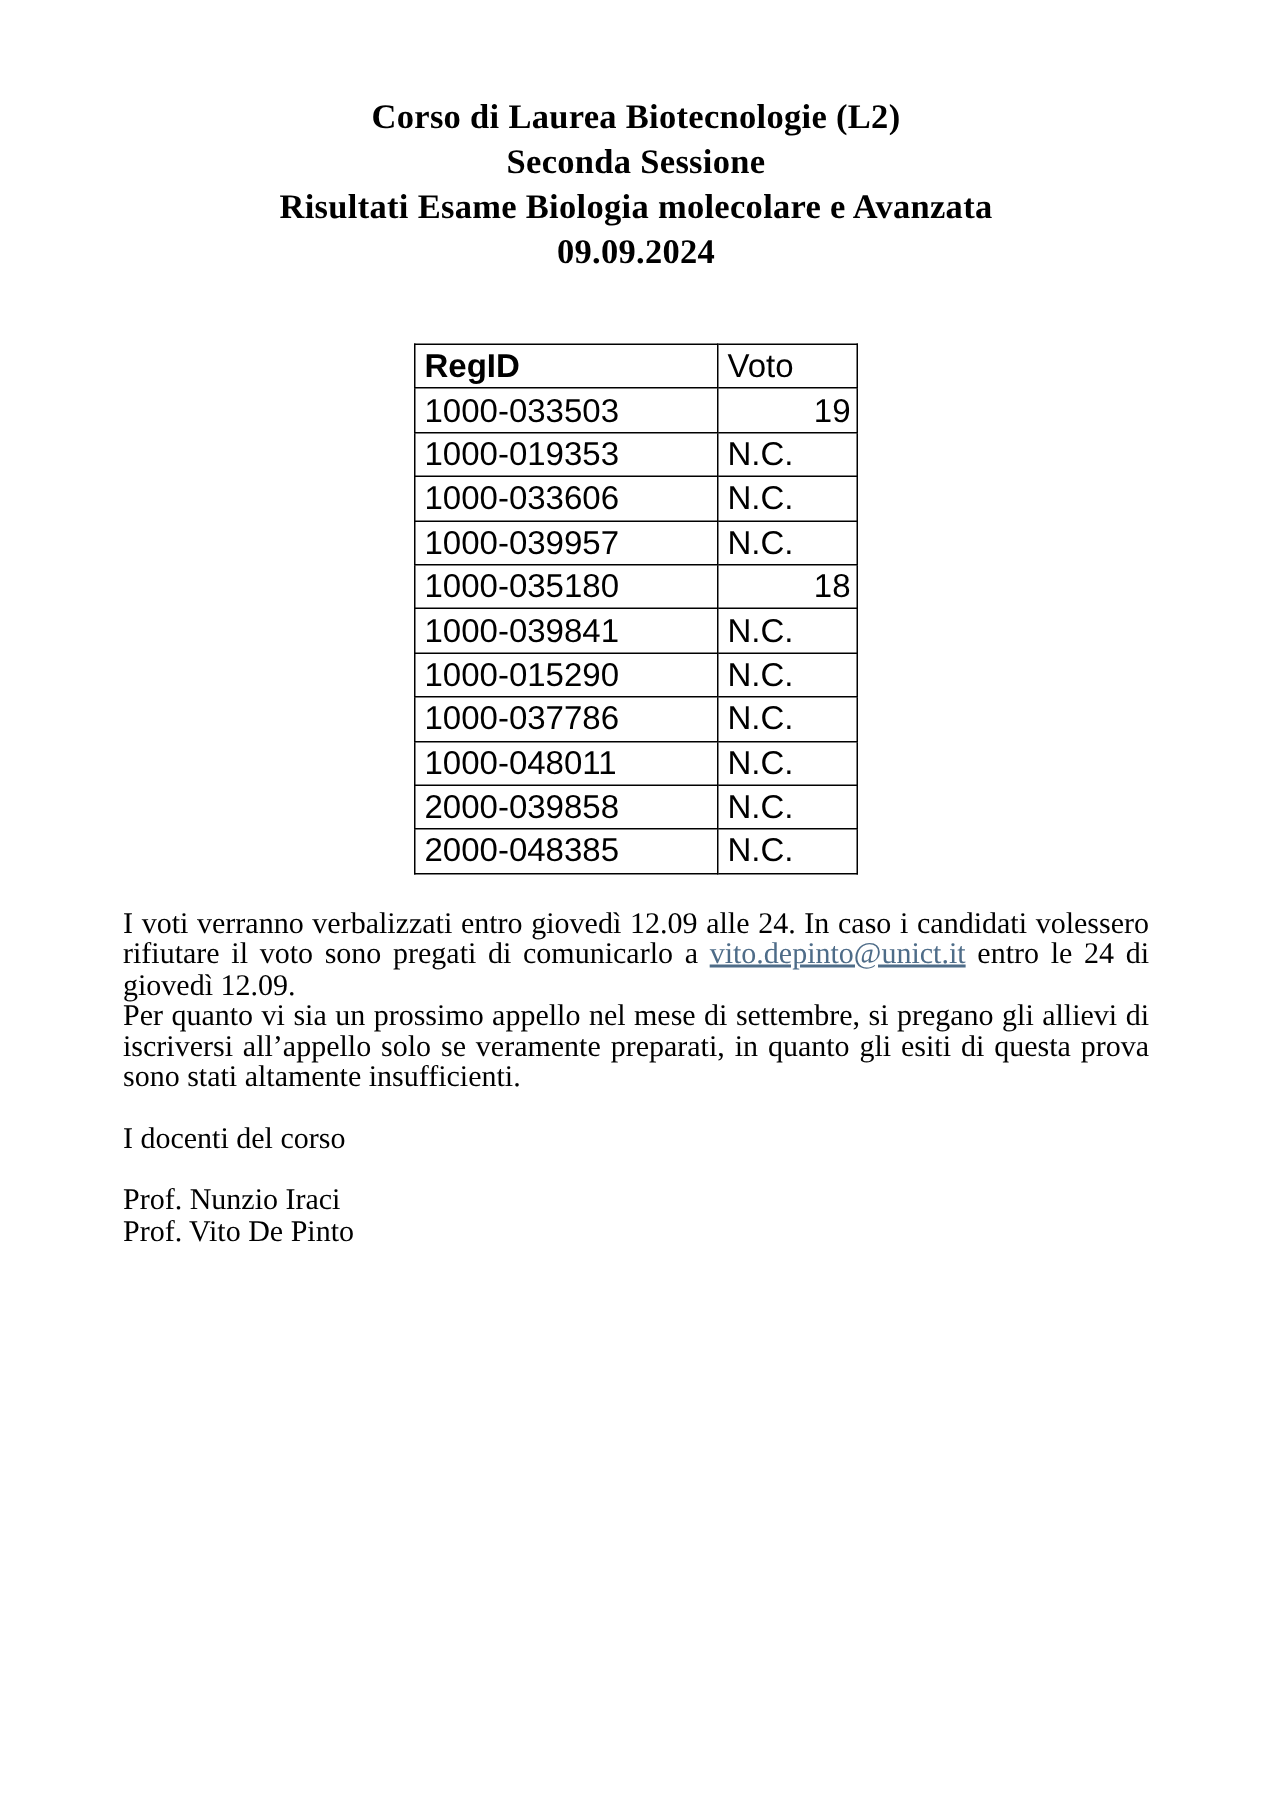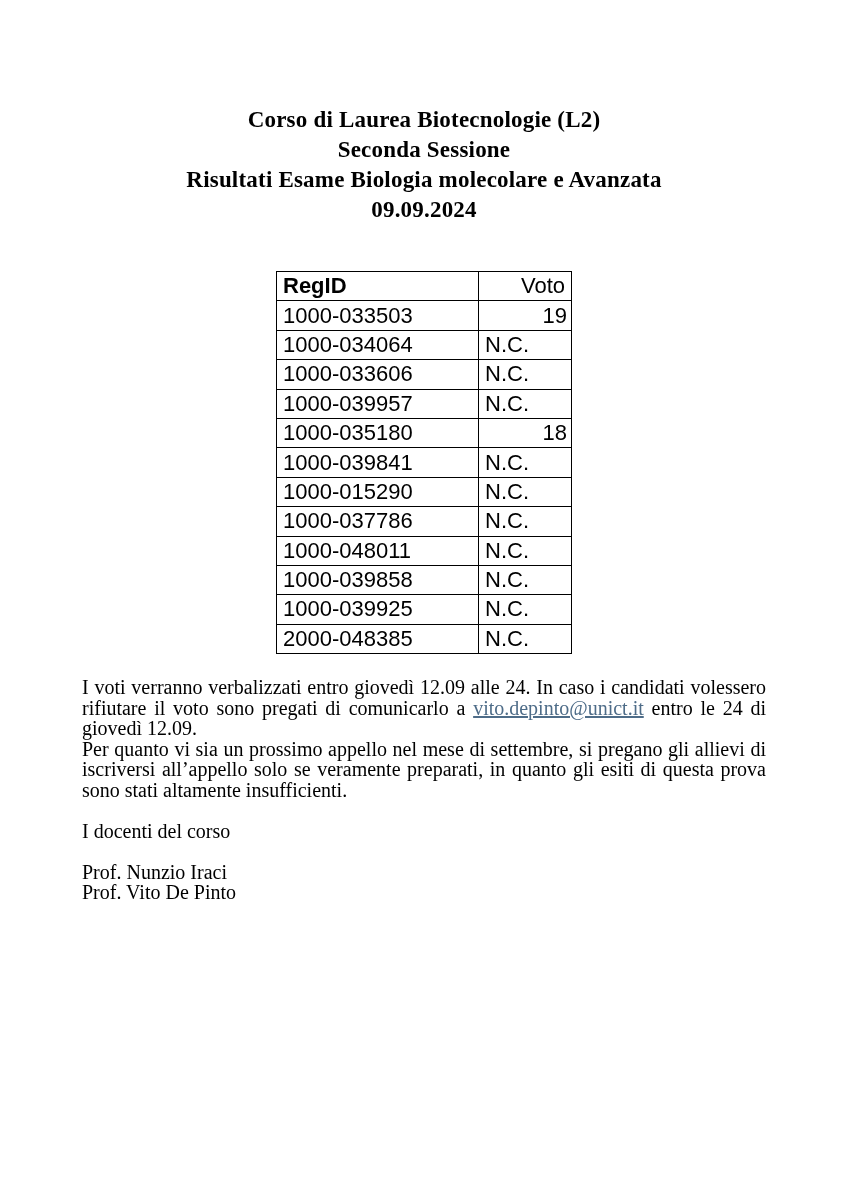--- a/index.html
+++ b/index.html
@@ -11,21 +11,21 @@
     color: #000000;
     font-family: "Liberation Serif", serif;
     overflow: hidden;
   }
   .page {
     position: relative;
     width: 848px;
     height: 1200px;
   }
   .title-block {
-    margin-top: 105px;
+    margin-top: 63px;
     text-align: center;
     font-weight: bold;
     font-size: 23px;
     line-height: 30px;
     letter-spacing: 0.2px;
   }
   .results-table {
     margin: 46px auto 0 auto;
     border-collapse: collapse;
     font-family: "Liberation Sans", sans-serif;
@@ -39,21 +39,21 @@
     padding: 0 6px;
     text-align: left;
     vertical-align: middle;
     white-space: nowrap;
     overflow: hidden;
     margin-left: 36px;
   }
   .results-table .col-regid { width: 202px; }
   .results-table .col-voto  { width: 93px; }
   .results-table th.regid-header { font-weight: bold; }
-  .results-table th.voto-header  { font-weight: normal; text-align: right; }
+  .results-table th.voto-header  { font-weight: normal; }
   .results-table td.voto-num {
     text-align: right;
     padding-right: 4px;
   }
   .body-text {
     margin: 23px 82px 0 82px;
     font-size: 20px;
     line-height: 20.5px;
   }
   .body-text p {
@@ -91,21 +91,21 @@
         <th class="voto-header">Voto</th>
       </tr>
     </thead>
     <tbody>
     <tr>
       <td>1000-033503</td>
       <td class="voto-num">19</td>
     </tr>
 
     <tr>
-      <td>1000-034064</td>
+      <td>1000-019353</td>
       <td>N.C.</td>
     </tr>
 
     <tr>
       <td>1000-033606</td>
       <td>N.C.</td>
     </tr>
 
     <tr>
       <td>1000-039957</td>
@@ -132,28 +132,24 @@
       <td>1000-037786</td>
       <td>N.C.</td>
     </tr>
 
     <tr>
       <td>1000-048011</td>
       <td>N.C.</td>
     </tr>
 
     <tr>
-      <td>1000-039858</td>
+      <td>2000-039858</td>
       <td>N.C.</td>
     </tr>
 
-    <tr>
-      <td>1000-039925</td>
-      <td>N.C.</td>
-    </tr>
 
     <tr>
       <td>2000-048385</td>
       <td>N.C.</td>
     </tr>
   </tbody>
   </table>
 
   <div class="body-text">
     <p><span>I voti verranno verbalizzati entro giovedì 12.09 alle 24. In caso i candidati volessero rifiutare il voto sono pregati di comunicarlo a </span><a href="#" class="email-link" style="color: rgb(78, 108, 136);">vito.depinto@unict.it</a><span> entro le 24 di giovedì 12.09.</span></p>

